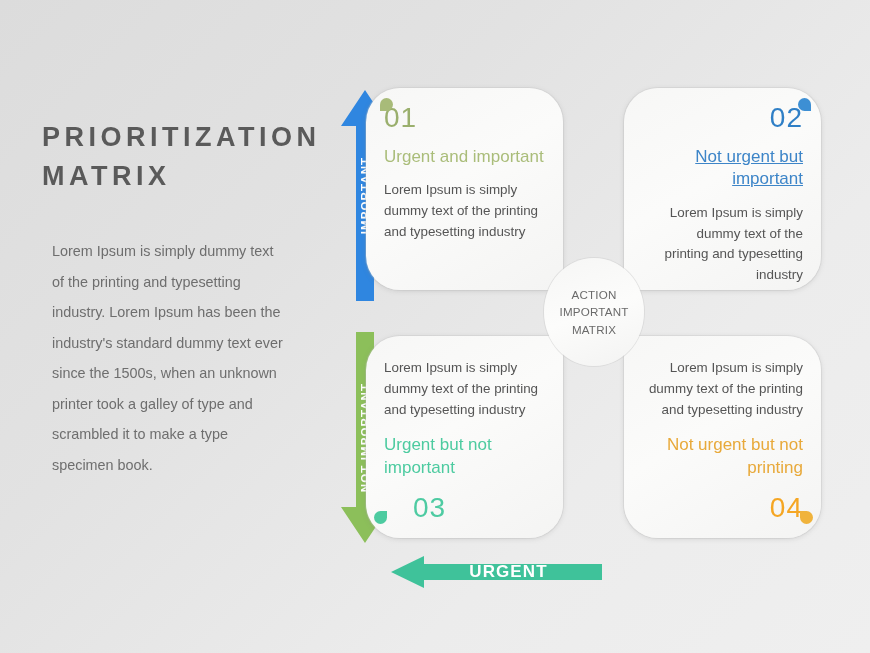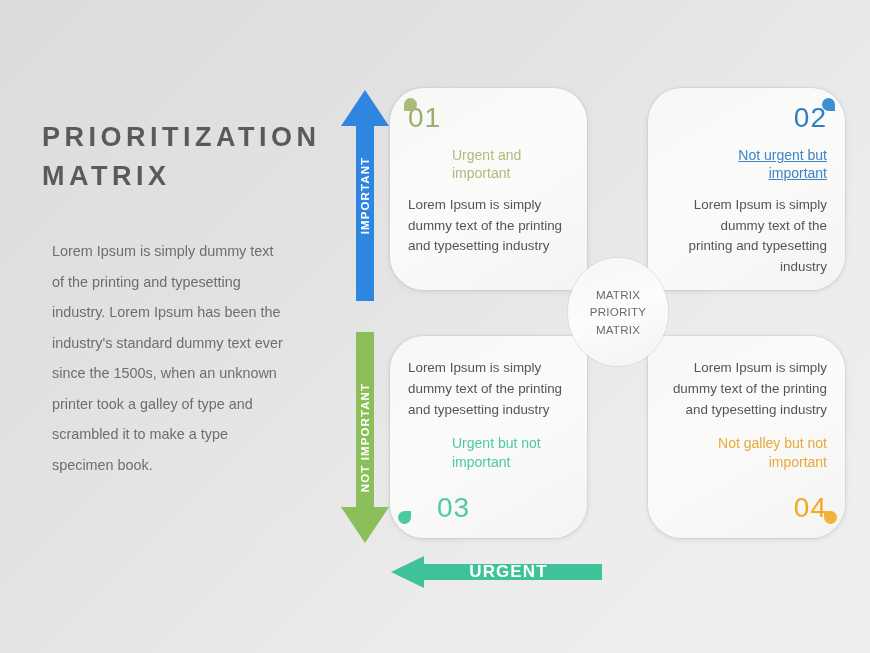--- a/index.html
+++ b/index.html
@@ -40,21 +40,21 @@
     font-size: 14.4px;
     color: #6e6e6e;
     line-height: 2.12;
     padding-left: 10px;
     max-width: 235px;
   }
 
   
   .matrix {
     position: absolute;
-    left: 390px;
+    left: 366px;
     top: 88px;
     width: 455px;
     height: 450px;
   }
 
   .card {
     position: absolute;
     width: 197px;
     height: 202px;
     background: linear-gradient(150deg, #f7f7f6 0%, #fbfbfa 45%, #f4f4f3 100%);
@@ -76,24 +76,23 @@
     line-height: 1;
     font-weight: normal;
     letter-spacing: 1px;
   }
   .num.g  { color: #9aaf6d; }
   .num.b  { color: #2f7fc6; }
   .num.t  { color: #4ecba2; }
   .num.o  { color: #f5a623; }
 
   .qhead {
-    font-size: 14px;
+    font-size: 17px;
     line-height: 1.32;
     margin-top: 14px;
-    margin-left: 44px;
   }
   .qhead.g { color: #aabd7a; }
   .qhead.b { color: #3d85c8; text-decoration: underline; }
   .qhead.t { color: #4dcba0; }
   .qhead.o { color: #e8a93a; }
 
   .qbody {
     font-size: 13.4px;
     color: #555555;
     line-height: 1.55;
@@ -260,23 +259,23 @@
       <div class="qhead t">Urgent but not important</div>
       <div class="spacer"></div>
       <div class="num t">03</div>
     </div>
 
     <div class="card q4">
       <div class="leaf br l4">
         <i style="background: rgb(240, 179, 60);"></i>
       </div>
       <div class="qbody">Lorem Ipsum is simply dummy text of the printing and typesetting industry</div>
-      <div class="qhead o">Not galley but not important</div>
+      <div class="qhead o">Not urgent but not printing</div>
       <div class="spacer"></div>
       <div class="num o">04</div>
     </div>
 
     <div class="hub">
-      <div class="hub-text">MATRIX PRIORITY MATRIX</div>
+      <div class="hub-text">ACTION IMPORTANT MATRIX</div>
     </div>
 
   </div>
 </div>
 
 </body></html>

